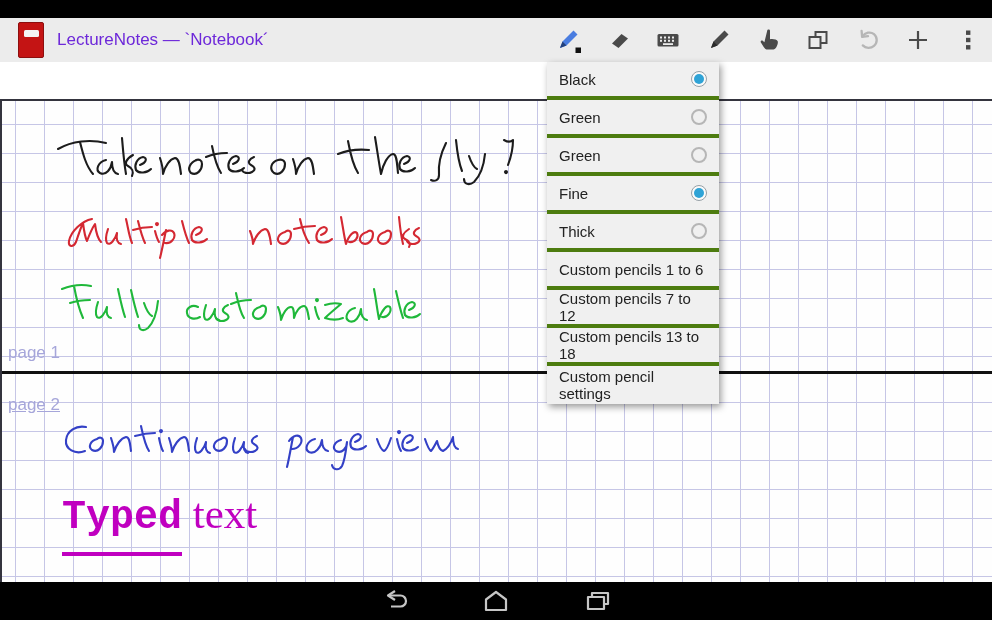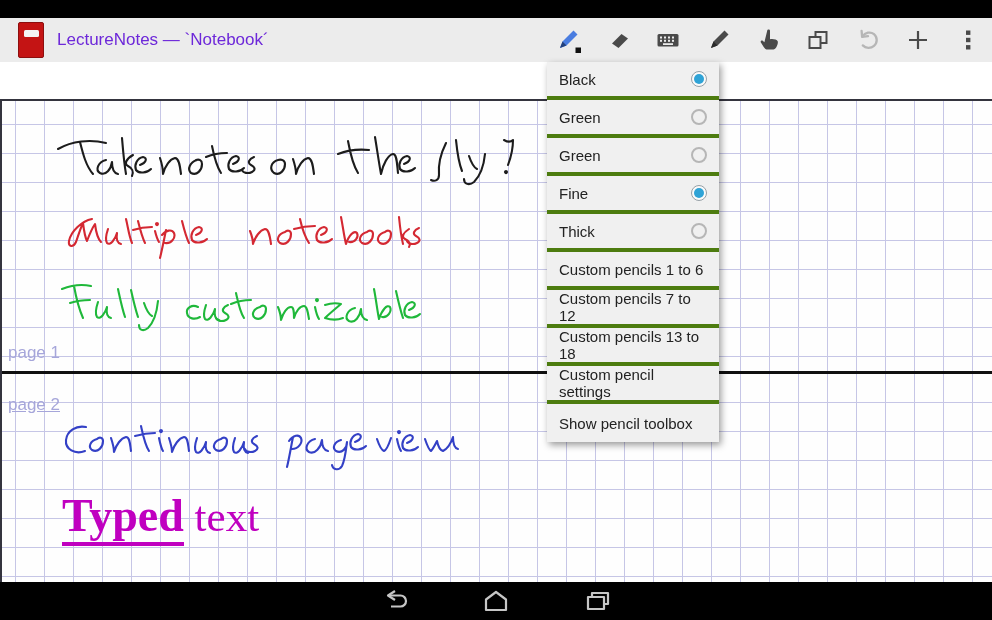--- a/index.html
+++ b/index.html
@@ -31,21 +31,21 @@
   .left-edge { position:absolute; left:0; top:0; width:2px; height:520px; background:#34343e; }
   .page-label { position:absolute; left:8px; font-size:17px; color:#a6a6da; background:transparent; }
   .page-label.p1 { top:244px; }
   .page-label.p2 { top:296px;text-decoration:underline; }
 
   .hw-svg { position:absolute; left:0; top:0; width:992px; height:520px; }
   .hw path { fill:none; stroke-width:2.1; stroke-linecap:round; stroke-linejoin:round; }
   .hw path.dot { stroke-width:4; }
 
   .typed-line { position:absolute; left:62px; top:390px; color:#c000c0; white-space:nowrap; }
-  .typed-bold { font-family:Liberation Serif, serif; font-weight:bold; font-size:46px; border-bottom:4px solid #c000c0; padding-bottom:1px; }
+  .typed-bold { font-family:Liberation Mono, monospace; font-weight:bold; font-size:40px; border-bottom:4px solid #c000c0; padding-bottom:12px; }
   .typed-serif { font-family:"Liberation Serif", serif; font-size:43px; }
 
   
   .pencil-menu { position:absolute; left:547px; top:62px; width:172px; background:#f0f0f0; box-shadow:2px 3px 7px rgba(0,0,0,0.4); z-index:10; }
   .menu-item { height:38px; display:flex; align-items:center; padding:0 12px; border-bottom:4px solid #4d7c0f; font-size:15px; color:#222; }
   .menu-item:last-child { border-bottom:none; }
   .menu-item .lbl { flex:1; }
   .radio { width:16px; height:16px; border-radius:50%; position:relative; flex:none; }
   .radio.unselected { border:2px solid #b6b6b6; background:transparent; }
   .radio.selected { border:1px solid #96a0a6; background:#fafafa; }
@@ -281,23 +281,20 @@
     </div>
     <div class="menu-item">
       <span class="lbl">Custom pencils 7 to 12</span>
     </div>
     <div class="menu-item">
       <span class="lbl">Custom pencils 13 to 18</span>
     </div>
     <div class="menu-item">
       <span class="lbl">Custom pencil settings</span>
     </div>
-    <div class="menu-item">
-      <span class="lbl">Show pencil toolbox</span>
-    </div>
   </div>
 
   <div class="nav-bar">
     <div class="nav-btn">
       <span>
         <svg width="34" height="24" viewBox="0 0 34 24" fill="none" stroke="#c6c6c6" stroke-width="2.2" stroke-linejoin="round">
           <path d="M13 6.5 H23.5 a5.5 5.5 0 0 1 0 11 H14"></path>
           <path d="M18 2 L11 6.5 L18 11"></path>
         </svg>
       </span>

